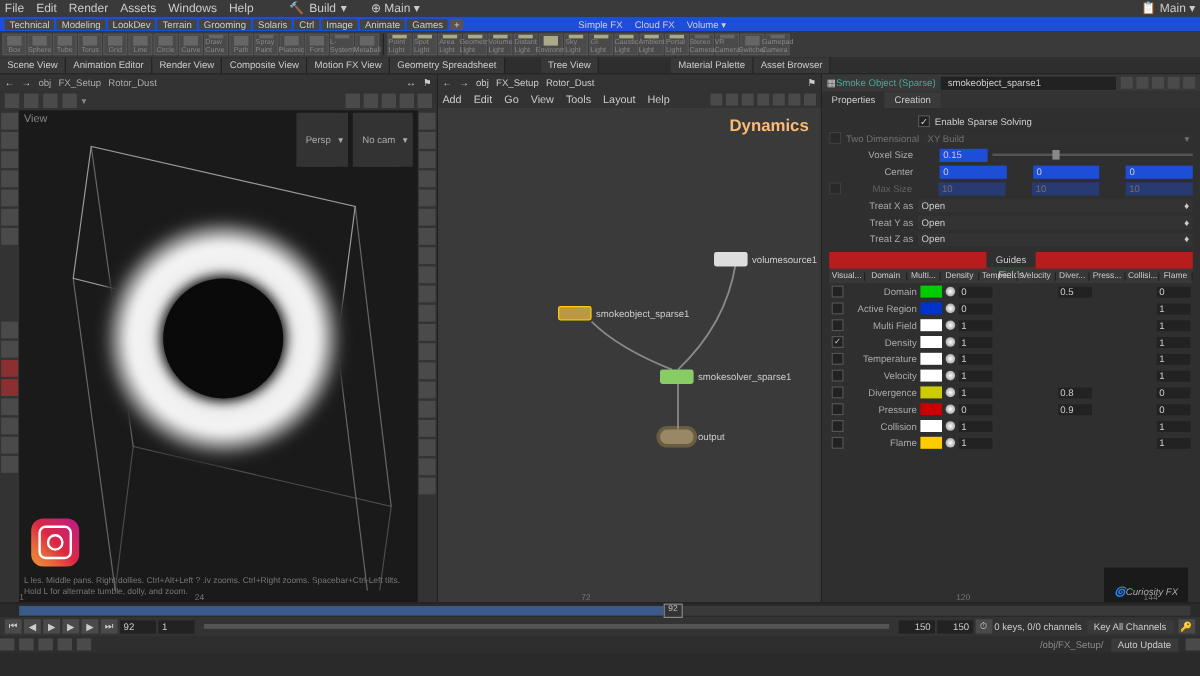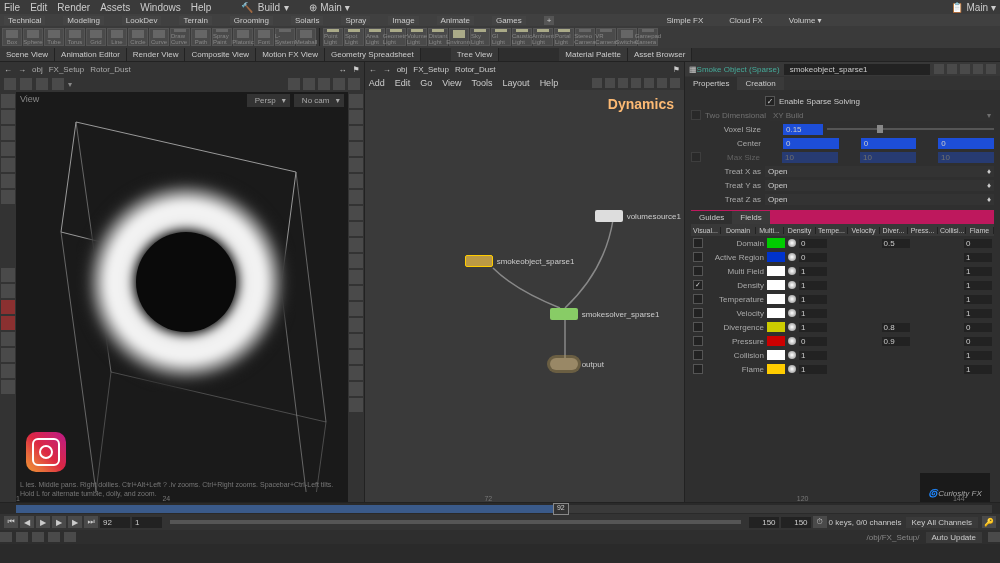--- a/index.html
+++ b/index.html
@@ -5,21 +5,21 @@
 * { margin: 0; padding: 0; box-sizing: border-box; font-family: Arial, sans-serif; }
 body { background: #2a2a2a; color: #ccc; font-size: 10px; width: 1000px; height: 563px; overflow: hidden; position: relative; }
 
 
 .menubar { height: 14px; background: #3a3a3a; display: flex; align-items: center; padding: 0 4px; gap: 10px; font-size: 10px; }
 .menubar span { cursor: pointer; }
 .menubar .build { margin-left: 20px; display: flex; align-items: center; gap: 4px; }
 .menubar .main-dd { margin-left: 10px; }
 
 
-.desktop-row { height: 12px; background: #404040; display: flex; align-items: center; font-size: 8px; padding: 0 4px; gap: 18px; }
+.desktop-row { height: 12px; background: #1d4ed8; display: flex; align-items: center; font-size: 8px; padding: 0 4px; gap: 2px; }
 .desktop-row span { padding: 0 4px; background: #444; }
 .desktop-row .plus { background: #555; padding: 0 3px; }
 
 
 .shelf { height: 22px; background: #3a3a3a; display: flex; align-items: center; gap: 1px; padding: 0 2px; overflow: hidden; }
 .shelf-icon { width: 20px; height: 18px; background: #4a4a4a; display: flex; flex-direction: column; align-items: center; justify-content: center; font-size: 6px; color: #888; border: 1px solid #555; }
 .shelf-icon .ic { width: 12px; height: 8px; background: #666; margin-bottom: 1px; }
 .shelf-sep { width: 1px; height: 18px; background: #222; margin: 0 2px; }
 
 
@@ -37,21 +37,21 @@
 .vp-toolbar .tb { width: 12px; height: 12px; background: #4a4a4a; }
 .vp-content { flex: 1; display: flex; }
 .vp-left-tools { width: 16px; background: #333; display: flex; flex-direction: column; gap: 2px; padding: 2px 0; }
 .vp-left-tools .t { width: 14px; height: 14px; background: #4a4a4a; margin: 0 auto; }
 .vp-left-tools .t.red { background: #8a3030; }
 .vp-right-tools { width: 16px; background: #333; display: flex; flex-direction: column; gap: 2px; padding: 2px 0; }
 .vp-right-tools .t { width: 14px; height: 14px; background: #4a4a4a; margin: 0 auto; }
 .viewport-3d { flex: 1; background: #1a1a1a; position: relative; overflow: hidden; }
 .vp-label { position: absolute; top: 2px; left: 4px; font-size: 9px; color: #888; }
 .vp-corner-dd { position: absolute; top: 2px; right: 4px; display: flex; gap: 4px; }
-.vp-corner-dd span { font-size: 8px; background: #333; padding: 2px 4px; color: #aaa; }
+.vp-corner-dd span { font-size: 8px; background: #333; padding: 18px 4px; color: #aaa; }
 .vp-hint { position: absolute; bottom: 4px; left: 4px; right: 4px; font-size: 7px; color: #777; line-height: 1.2; }
 .insta-logo { position: absolute; bottom: 30px; left: 10px; width: 40px; height: 40px; border-radius: 10px; background: linear-gradient(45deg, #f09433, #e6683c, #dc2743, #cc2366, #bc1888); display: flex; align-items: center; justify-content: center; }
 .insta-logo::before { content: ''; width: 24px; height: 24px; border: 2px solid #fff; border-radius: 6px; position: absolute; }
 .insta-logo::after { content: ''; width: 10px; height: 10px; border: 2px solid #fff; border-radius: 50%; position: absolute; }
 
 
 .network-panel { width: 325px; display: flex; flex-direction: column; background: #2a2a2a; border-right: 1px solid #222; }
 .net-path { height: 14px; background: #333; display: flex; align-items: center; padding: 0 4px; font-size: 8px; gap: 6px; }
 .net-menu { height: 14px; background: #333; display: flex; align-items: center; padding: 0 4px; font-size: 9px; gap: 10px; }
 .net-menu .right-icons { margin-left: auto; display: flex; gap: 3px; }
@@ -76,21 +76,21 @@
 .param-row { display: flex; align-items: center; height: 14px; font-size: 8px; gap: 4px; margin-bottom: 0; }
 .param-row .lbl { width: 70px; text-align: right; color: #aaa; }
 .param-row .fld { flex: 1; background: #1d4ed8; padding: 1px 3px; color: #ccc; margin-left: 18px; }
 .param-row .check { width: 10px; height: 10px; background: #222; border: 1px solid #555; display: flex; align-items: center; justify-content: center; }
 .param-row .check.on::after { content: '✓'; font-size: 8px; color: #ccc; }
 .param-row .dd { flex: 1; background: #333; padding: 1px 3px; display: flex; justify-content: space-between; }
 .param-row .sl { flex: 1; height: 2px; background: #555; position: relative; }
 .param-row .sl::after { content: ''; position: absolute; width: 6px; height: 8px; background: #888; top: -3px; left: 30%; }
 .param-section { font-size: 8px; color: #aaa; margin: 4px 0 2px; }
 
-.guide-tabs { height: 14px; background: #be185d; display: flex; align-items: center; font-size: 8px; margin-top: 4px; }
+.guide-tabs { height: 14px; background: #b91c1c; display: flex; align-items: center; font-size: 8px; margin-top: 4px; flex-direction: column; }
 .guide-tabs span { padding: 2px 8px; background: #3a3a3a; }
 .guide-tabs span.active { background: #2f2f2f; }
 
 .guide-headers { display: flex; height: 12px; font-size: 7px; background: #383838; align-items: center; }
 .guide-headers span { padding: 0 2px; border-right: 1px solid #222; text-align: center; }
 .gh-vis { width: 30px; } .gh-dom { width: 35px; } .gh-mul { width: 28px; } .gh-den { width: 32px; }
 .gh-tem { width: 32px; } .gh-vel { width: 32px; } .gh-div { width: 28px; } .gh-pre { width: 30px; }
 .gh-col { width: 28px; } .gh-fla { width: 28px; }
 
 .guide-row { display: flex; align-items: center; height: 14px; font-size: 8px; gap: 3px; padding: 0 2px; }
@@ -140,21 +140,21 @@
   <span style="margin-left:auto">📋 <span>Main</span> ▾</span>
 </div>
 
 <div class="desktop-row">
   <span>Technical</span>
   <span>Modeling</span>
   <span>LookDev</span>
   <span>Terrain</span>
   <span>Grooming</span>
   <span>Solaris</span>
-  <span>Spray</span>
+  <span>Ctrl</span>
   <span>Image</span>
   <span>Animate</span>
   <span>Games</span>
   <span class="plus">+</span>
   <span style="margin-left:90px;background:none">Simple FX</span>
     <span style="background:none">Cloud FX</span>
     <span style="background:none">Volume ▾</span>
     <here_is_a_separator style="width:10px"></here_is_a_separator>
 </div>
 

